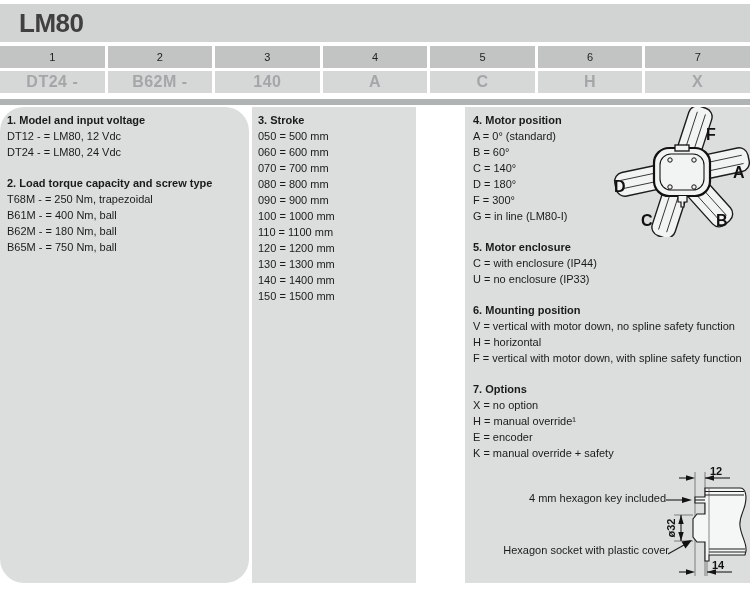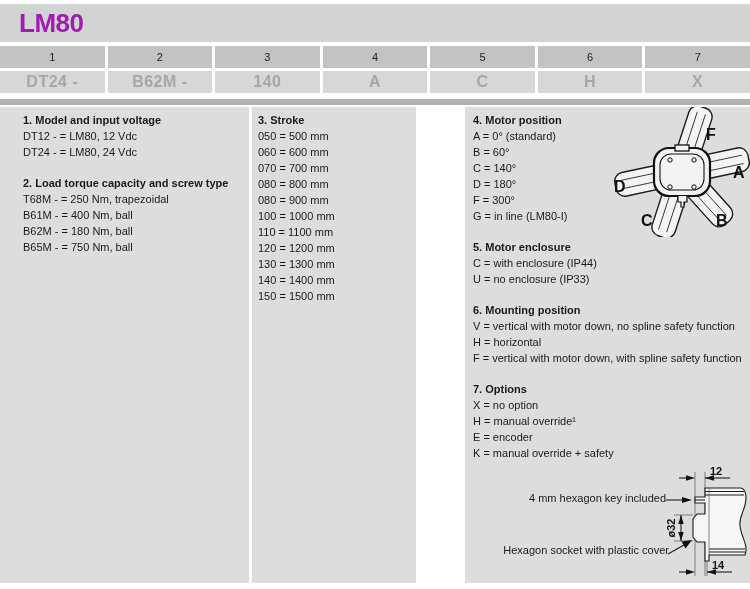--- a/index.html
+++ b/index.html
@@ -4,34 +4,34 @@
 <style>
   * { margin:0; padding:0; box-sizing:border-box; }
   html,body { background:#ffffff; }
   .page {
     position:relative; width:750px; height:589px; overflow:hidden;
     background:#ffffff; color:#1a1a1a;
     font-family:"Liberation Sans", sans-serif;
   }
   
   .banner { position:absolute; left:0; top:4px; width:750px; height:38px; background:#d2d4d4; }
-  .banner h1 { position:absolute; left:19px; top:0; line-height:38px; font-size:26px; font-weight:bold; letter-spacing:-0.5px; color:#a21caf; }
+  .banner h1 { position:absolute; left:19px; top:0; line-height:38px; font-size:26px; font-weight:bold; letter-spacing:-0.5px; color:#404040; }
 
   
   .code-table { position:absolute; left:0; top:46px; width:750px; display:grid;
     grid-template-columns:repeat(7,1fr); grid-template-rows:22px 22px; gap:3px; background:#ffffff; }
   .code-cell { display:flex; align-items:center; justify-content:center; }
   .pos-cell { background:#c2c4c4; font-size:11px; color:#222; }
   .val-cell { background:#d6d8d8; font-size:16px; font-weight:bold; color:#a4a7a7; letter-spacing:0.5px; }
 
   .rule-bar { position:absolute; left:0; top:99px; width:750px; height:6px; background:#b0b3b3; }
 
   
   .panel { position:absolute; top:107px; height:476px; background:#dcdede; font-size:11px; line-height:16px; }
-  .panel-1 { left:0;   width:249px; padding:5px 6px 0 23px; }
+  .panel-1 { left:0;   width:249px; padding:5px 6px 0 7px;border-radius:24px; }
   .panel-2 { left:252px; width:164px; padding:5px 4px 8px 6px; }
   .panel-3 { left:419px; width:331px; padding:5px 5px 0 8px;margin-left:46px; }
   .sec-heading { font-weight:bold; }
   .sec { margin-top:15px; }
   .sec:first-child { margin-top:0; }
   .opt { white-space:nowrap; }
 
   
   .motor-diagram { position:absolute; left:121px; top:0px; width:210px; height:130px; }
   .lobe { fill:#f2f3f3; stroke:#1c1c1c; stroke-width:1.4; }
@@ -95,21 +95,21 @@
     </div>
   </div>
 
   <div class="panel panel-2">
     <div class="sec">
       <div class="sec-heading">3. Stroke</div>
       <div class="opt">050 = 500 mm</div>
       <div class="opt">060 = 600 mm</div>
       <div class="opt">070 = 700 mm</div>
       <div class="opt">080 = 800 mm</div>
-      <div class="opt">080 = 900 mm</div>
+      <div class="opt">090 = 900 mm</div>
       <div class="opt">100 = 1000 mm</div>
       <div class="opt">110 = 1100 mm</div>
       <div class="opt">120 = 1200 mm</div>
       <div class="opt">130 = 1300 mm</div>
       <div class="opt">140 = 1400 mm</div>
       <div class="opt">150 = 1500 mm</div>
     </div>
   </div>
 
   <div class="panel panel-3">

